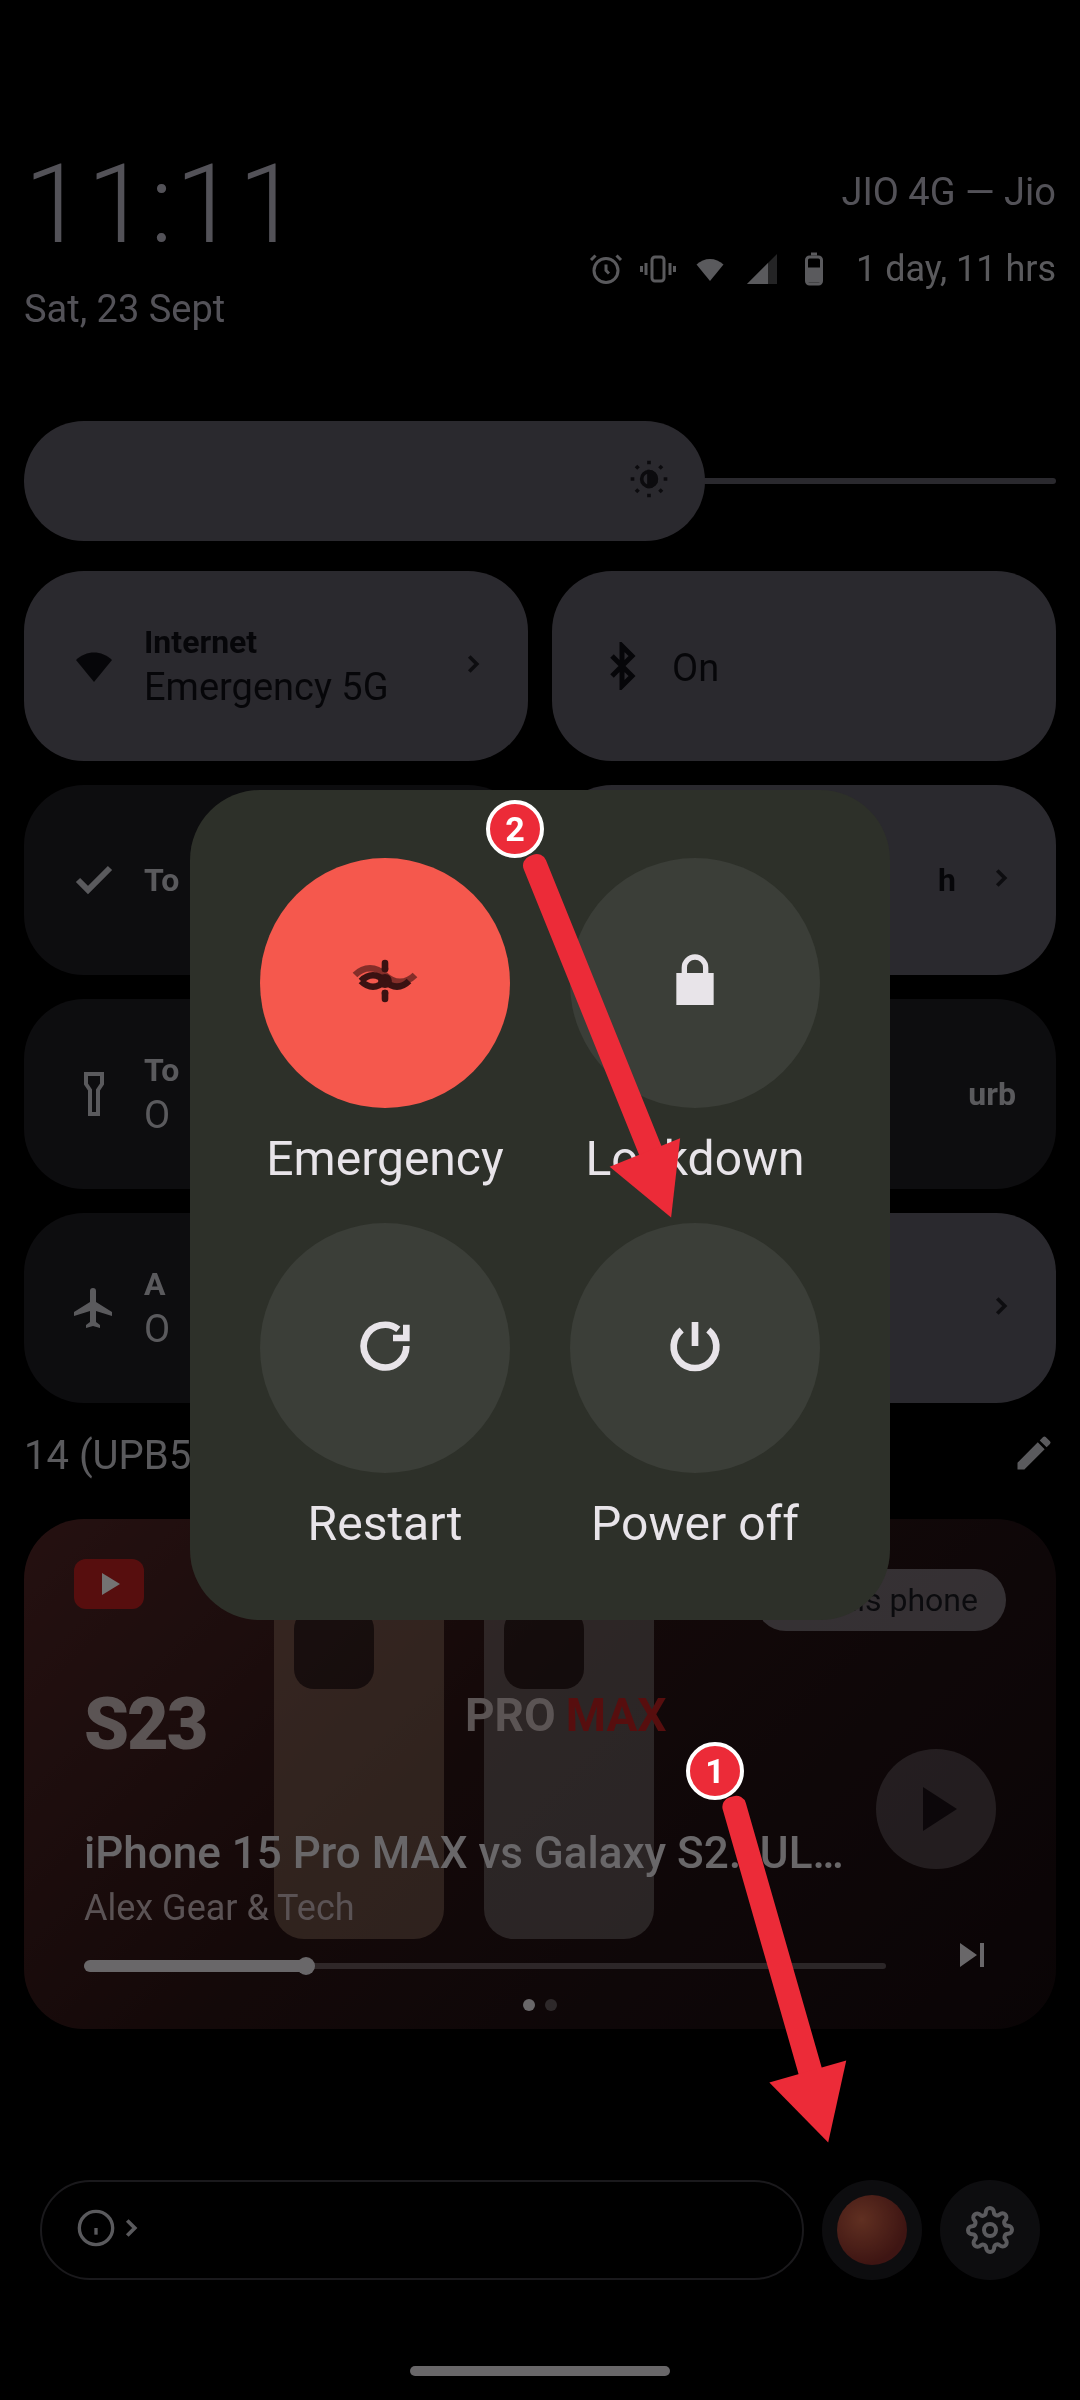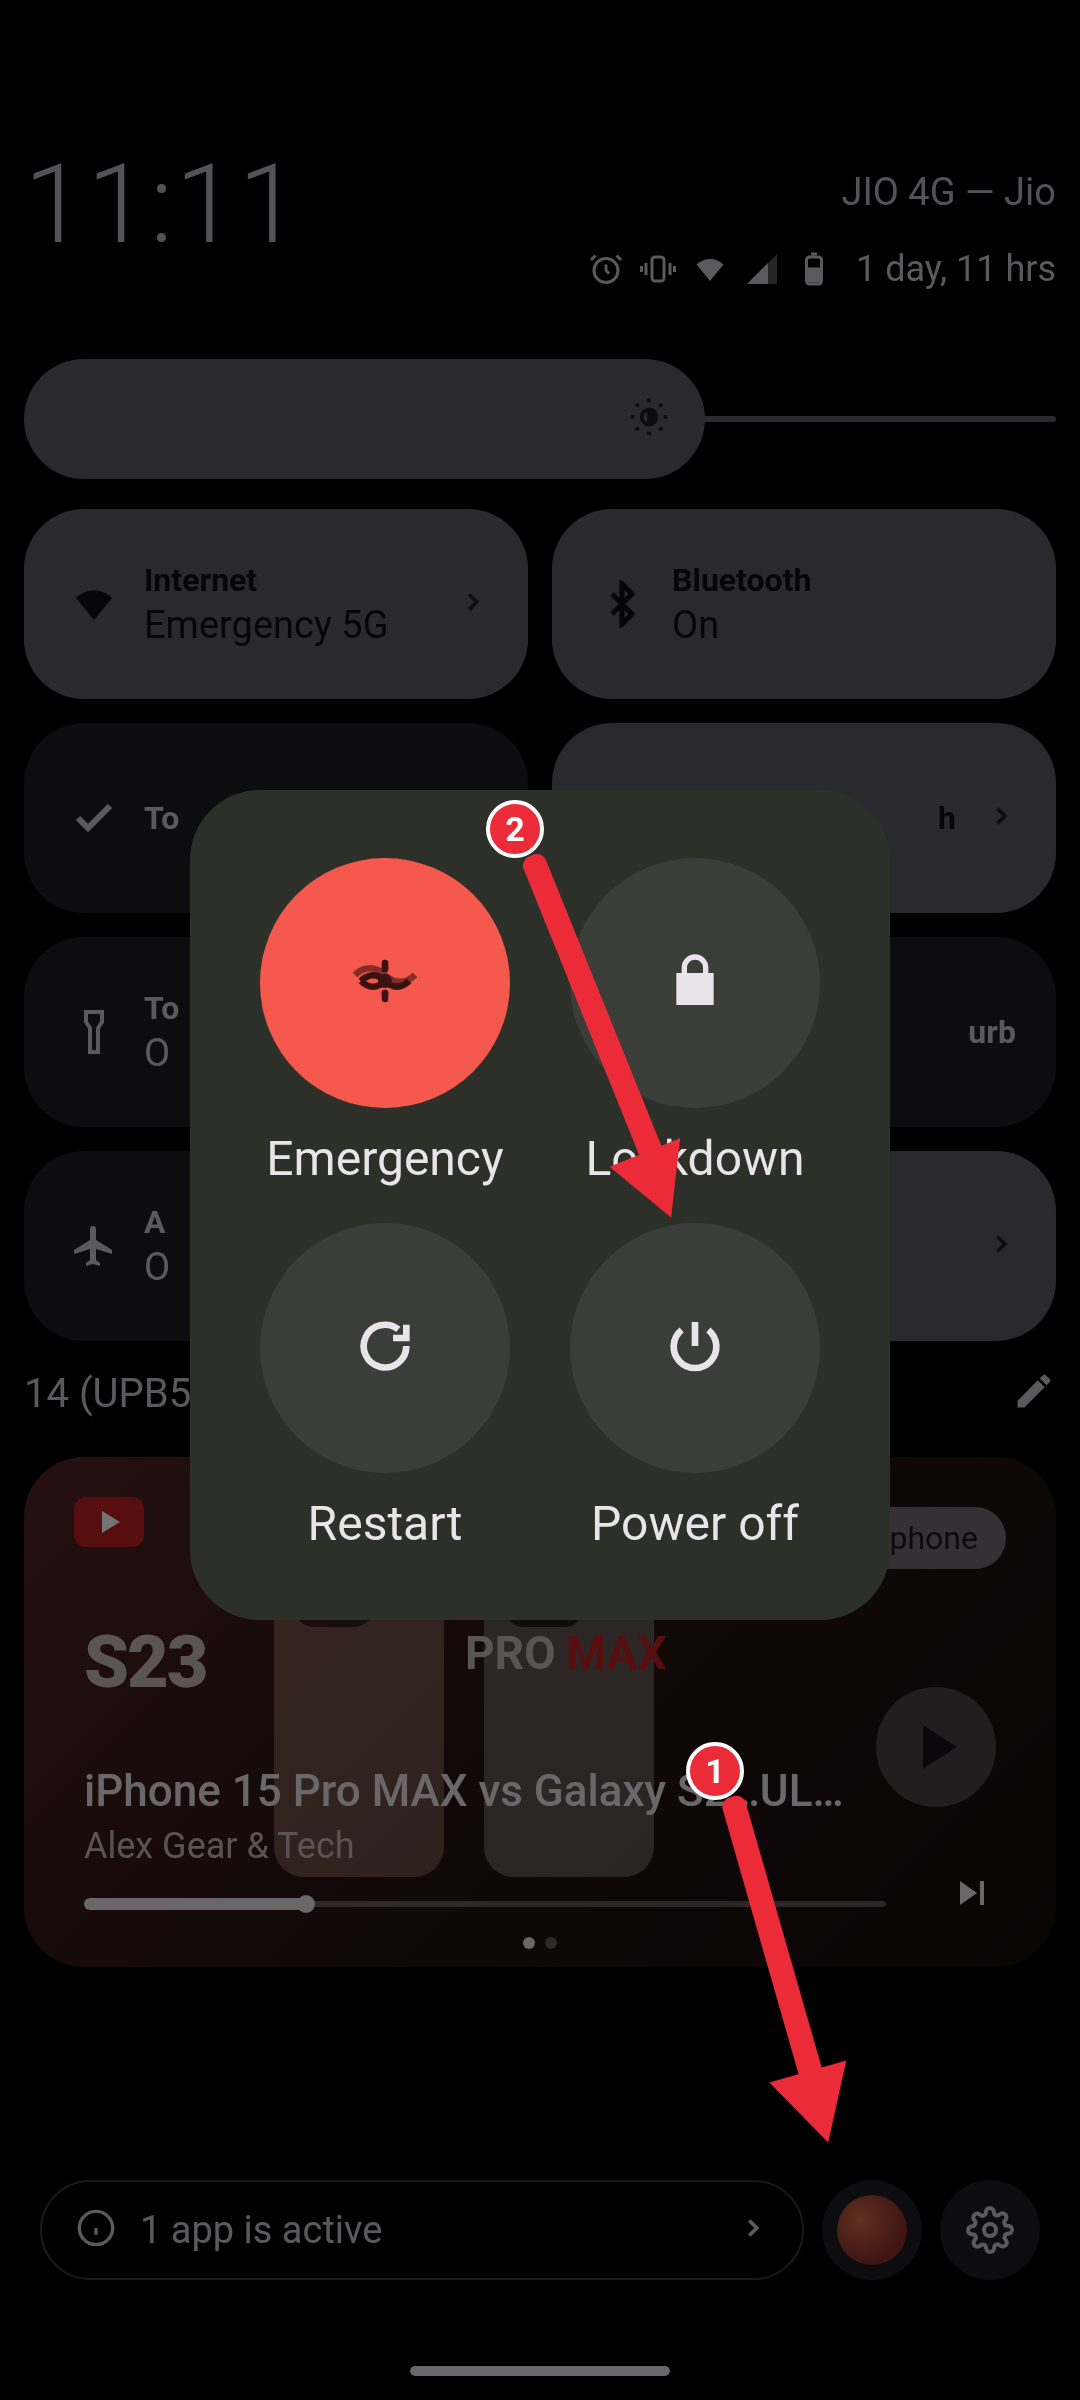--- a/index.html
+++ b/index.html
@@ -90,20 +90,21 @@
   .arrow .head { position: absolute; width: 0; height: 0; }
 
 </style>
 </head>
 <body>
 
 <div class="screen">
 
   <div class="header">
     <div class="clock">11:11</div>
+    <div class="date">Sat, 23 Sept</div>
     <div class="carrier">JIO 4G — Jio</div>
     <div class="status-icons">
       <span class="ico">
         <svg viewBox="0 0 24 24" fill="none" stroke="#c8c7ce" stroke-width="2">
             <circle cx="12" cy="13" r="8"></circle>
             <path d="M12 9v4l2 2M5 3l-3 3M22 6l-3-3"></path>
           </svg>
       </span>
       <span class="ico">
         <svg viewBox="0 0 24 24" fill="none" stroke="#c8c7ce" stroke-width="2">
@@ -164,21 +165,20 @@
       </div>
     </div>
 
     <div class="tile">
       <div class="tile-icon">
         <svg viewBox="0 0 24 24" fill="none" stroke="#0f0f15" stroke-width="2.5">
             <path d="M7 7l10 10-5 5V2l5 5L7 17"></path>
           </svg>
       </div>
       <div class="tile-body">
-        <div class="tile-title">Bluetooth</div>
         <div class="tile-sub">On</div>
       </div>
     </div>
 
     <div class="tile dark">
       <div class="tile-icon">
         <svg viewBox="0 0 24 24" fill="none" stroke="#c8c7ce" stroke-width="3">
             <path d="M4 12l5 5L20 6"></path>
           </svg>
       </div>
@@ -280,21 +280,20 @@
   </div>
 
   <div class="footer">
     <div class="apps-active">
       <span>
         <svg width="40" height="40" viewBox="0 0 24 24" fill="none" stroke="#c8c7ce" stroke-width="2">
             <circle cx="12" cy="12" r="10"></circle>
             <path d="M12 8h0M12 12v4"></path>
           </svg>
       </span>
-      <span class="label">1 app is active</span>
       <span>
         <svg width="30" height="30" viewBox="0 0 24 24" fill="none" stroke="#c8c7ce" stroke-width="3">
             <path d="M9 6l6 6-6 6"></path>
           </svg>
       </span>
     </div>
     <div class="round-btn">
       <div class="user-avatar"></div>
     </div>
     <div class="round-btn">

